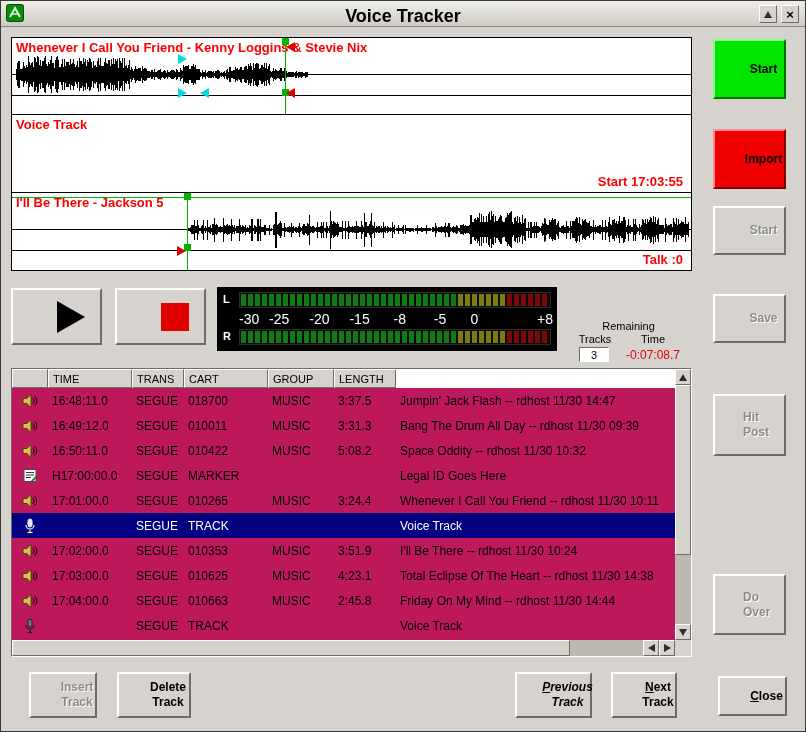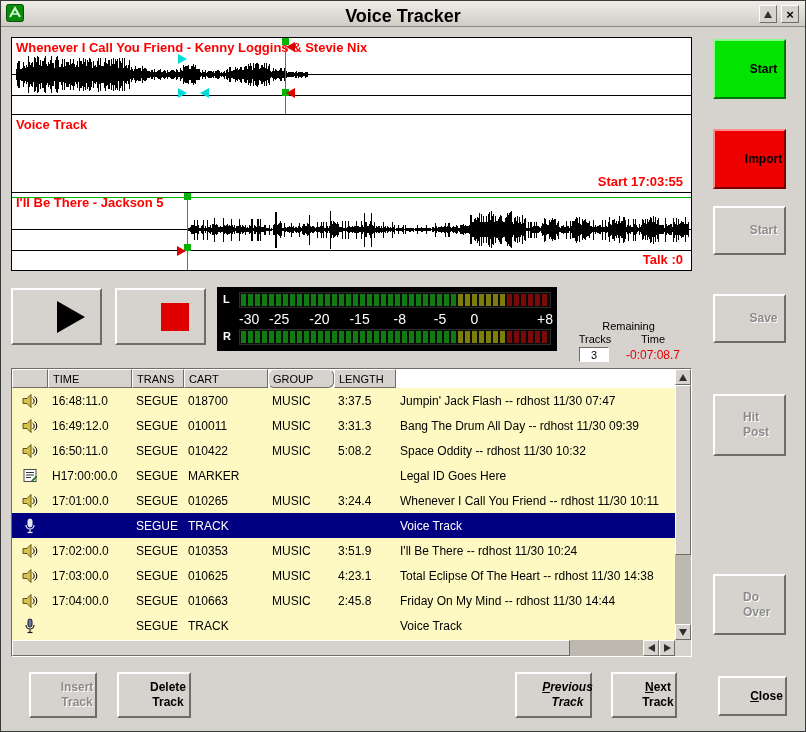--- a/index.html
+++ b/index.html
@@ -64,27 +64,27 @@
   .tracks-box { position:absolute; left:578px; top:346px; width:30px; height:15px; background:#fff;
     border:1px solid; border-color:#6f6c66 #ffffff #ffffff #6f6c66; font-size:11px;
     display:flex; align-items:center; justify-content:center; }
   .time-value { position:absolute; left:612px; top:347px; width:80px; text-align:center; color:#e00000; font-size:12px; }
   
   .loglist { position:absolute; left:10px; top:367px; width:681px; height:289px;
     border:1px solid; border-color:#6f6c66 #ffffff #ffffff #6f6c66; background:#fff; }
   .log-header { position:absolute; left:0; top:0; right:16px; height:19px; display:flex; }
   .hcell { border:1px solid; border-color:#ffffff #6f6c66 #6f6c66 #ffffff; background:#d6d3ce;
     font-size:11px; padding:3px 0 0 4px; overflow:hidden; white-space:nowrap; }
-  .log-rows { position:absolute; left:0; top:19px; right:16px; bottom:16px; overflow:hidden; background:#fef9c3; }
+  .log-rows { position:absolute; left:0; top:19px; right:16px; bottom:16px; overflow:hidden; background:#be185d; }
   .log-row { display:flex; height:25px; align-items:center; font-size:12px; white-space:nowrap; }
   .log-row.selected { background:#000080; color:#fff; }
   .cell { padding-left:4px; overflow:hidden; }
   .c-icon { width:36px; display:flex; justify-content:center; padding-left:0; }
   .c-time { width:84px; } .c-trans { width:52px; } .c-cart { width:84px; }
-  .c-group { width:66px;border-radius:6px; } .c-length { width:62px; } .c-title { flex:1; }
+  .c-group { width:66px; } .c-length { width:62px; } .c-title { flex:1; }
   
   .vsb { position:absolute; top:0; right:0; width:16px; bottom:16px; background:#bdb9b1; }
   .hsb { position:absolute; left:0; right:16px; bottom:0; height:16px; background:#bdb9b1; }
   .sb-btn { position:absolute; width:16px; height:16px; border:1px solid;
     border-color:#ffffff #6f6c66 #6f6c66 #ffffff; background:#d6d3ce;
     display:flex; align-items:center; justify-content:center; }
   .sb-thumb { position:absolute; border:1px solid; border-color:#ffffff #6f6c66 #6f6c66 #ffffff; background:#d6d3ce; }
   .sb-corner { position:absolute; right:0; bottom:0; width:16px; height:16px; background:#d6d3ce; }
   .arr { width:0; height:0; }
   .arr.up { border-left:4px solid transparent; border-right:4px solid transparent; border-bottom:7px solid #2e2e2e; }
@@ -294,21 +294,21 @@
               <polygon points="1,4.5 5,4.5 9,0.5 9,13.5 5,9.5 1,9.5" fill="#d9c24a" stroke="#3a2e00" stroke-width="0.8"></polygon>
               <path d="M10.5 4 a3.5 3.5 0 0 1 0 6" fill="none" stroke="#000" stroke-width="1"></path>
               <path d="M12.5 2.5 a5.5 5.5 0 0 1 0 9" fill="none" stroke="#000" stroke-width="1"></path>
             </svg>
           </div>
           <div class="cell c-time">16:48:11.0</div>
           <div class="cell c-trans">SEGUE</div>
           <div class="cell c-cart">018700</div>
           <div class="cell c-group">MUSIC</div>
           <div class="cell c-length">3:37.5</div>
-          <div class="cell c-title">Jumpin' Jack Flash -- rdhost 11/30 07:47</div>
+          <div class="cell c-title">Jumpin' Jack Flash -- rdhost 11/30 14:47</div>
         </div>
         <div class="log-row">
           <div class="cell c-icon">
             <svg width="16" height="14" viewBox="0 0 16 14">
               <polygon points="1,4.5 5,4.5 9,0.5 9,13.5 5,9.5 1,9.5" fill="#d9c24a" stroke="#3a2e00" stroke-width="0.8"></polygon>
               <path d="M10.5 4 a3.5 3.5 0 0 1 0 6" fill="none" stroke="#000" stroke-width="1"></path>
               <path d="M12.5 2.5 a5.5 5.5 0 0 1 0 9" fill="none" stroke="#000" stroke-width="1"></path>
             </svg>
           </div>
           <div class="cell c-time">16:49:12.0</div>

